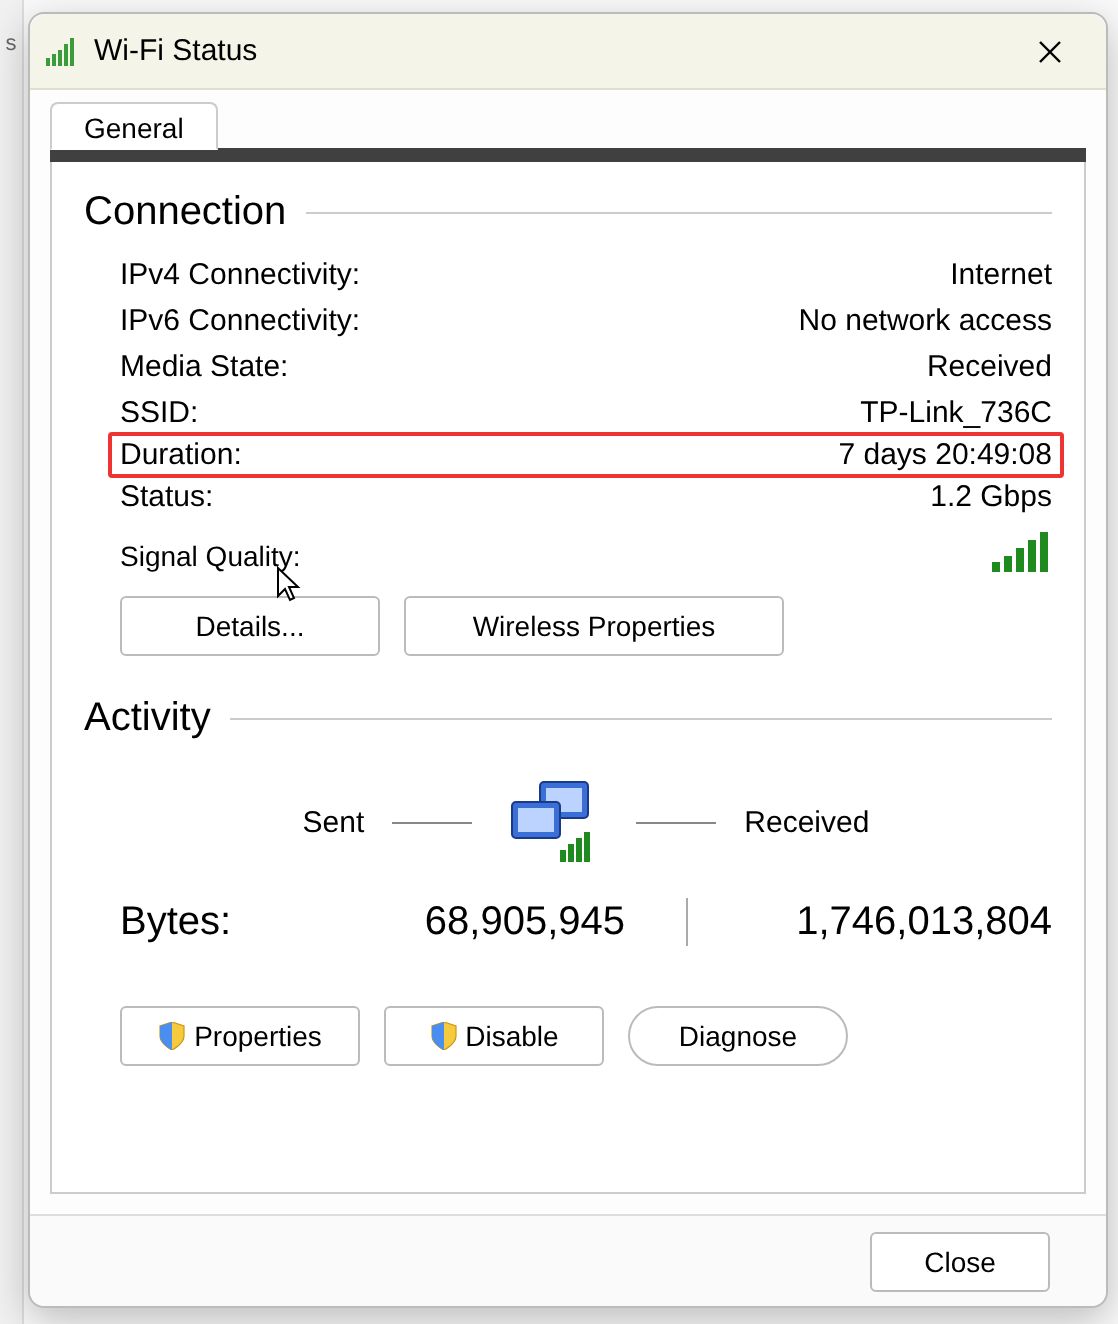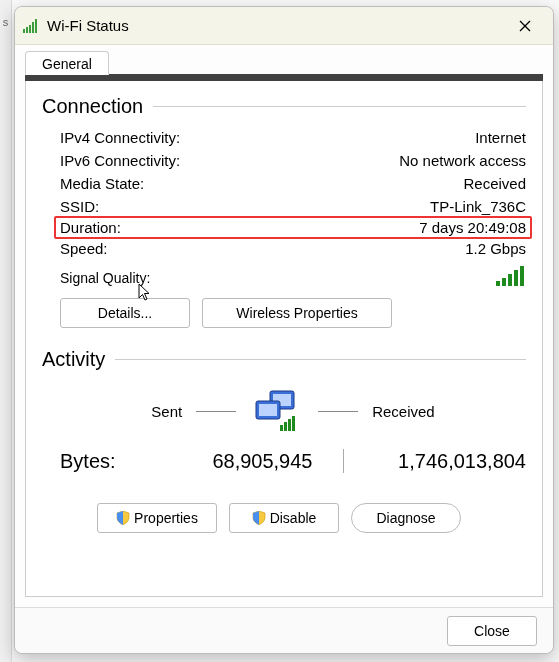--- a/index.html
+++ b/index.html
@@ -110,21 +110,21 @@
   .bytes-row .sent { flex: 1; text-align: right; padding-right: 30px; }
   .bytes-row .sep { width: 1px; height: 24px; background: #aaa; }
   .bytes-row .recv { flex: 1; text-align: right; padding-left: 30px; }
   .bottom-btns { display: flex; gap: 12px; padding: 8px 0 0 18px; }
   .footer {
     height: 46px;
     border-top: 1px solid #ddd;
     display: flex;
     justify-content: flex-end;
     align-items: center;
-    padding: 0 16px;
+    padding: 0 28px;
     background: #fafafa;
     border-radius: 0 0 8px 8px;
   }
   .footer .btn { min-width: 90px; }
   .cursor {
     position: absolute;
     left: 123px; top: 276px;
     pointer-events: none;
   }
   
@@ -186,21 +186,21 @@
         </div>
         <div class="row">
           <span class="label">SSID:</span>
           <span class="value">TP-Link_736C</span>
         </div>
         <div class="row highlight">
           <span class="label">Duration:</span>
           <span class="value">7 days 20:49:08</span>
         </div>
         <div class="row">
-          <span class="label">Speed:</span>
+          <span class="label">Status:</span>
           <span class="value">1.2 Gbps</span>
         </div>
         <div class="sigq-row">
           <span>Signal Quality:</span>
           <span>
             <svg width="30" height="20" viewBox="0 0 30 20">
               <rect x="0" y="15" width="4" height="5" fill="#1f8b1f"></rect>
               <rect x="6" y="12" width="4" height="8" fill="#1f8b1f"></rect>
               <rect x="12" y="8" width="4" height="12" fill="#1f8b1f"></rect>
               <rect x="18" y="4" width="4" height="16" fill="#1f8b1f"></rect>
@@ -244,21 +244,21 @@
         </div>
         <div class="bytes-row">
           <span class="blabel">Bytes:</span>
           <span class="sent">68,905,945</span>
           <span class="sep"></span>
           <span class="recv">1,746,013,804</span>
         </div>
       </div>
 
       <div class="bottom-btns">
-        <button class="btn" style="min-width:120px;margin-left:37px;">
+        <button class="btn" style="min-width:120px;">
           <span>
             <svg width="14" height="14" viewBox="0 0 14 14">
               <path d="M7 0 L13 2 V7 C13 11 7 14 7 14 C7 14 1 11 1 7 V2 Z" fill="#f7c93e" stroke="#c79a12" stroke-width="0.6"></path>
               <path d="M7 0 L7 14 C7 14 1 11 1 7 V2 Z" fill="#4a8ef0"></path>
             </svg>
           </span>
           <span>Properties</span>
         </button>
         <button class="btn" style="min-width:110px;">
           <span>

